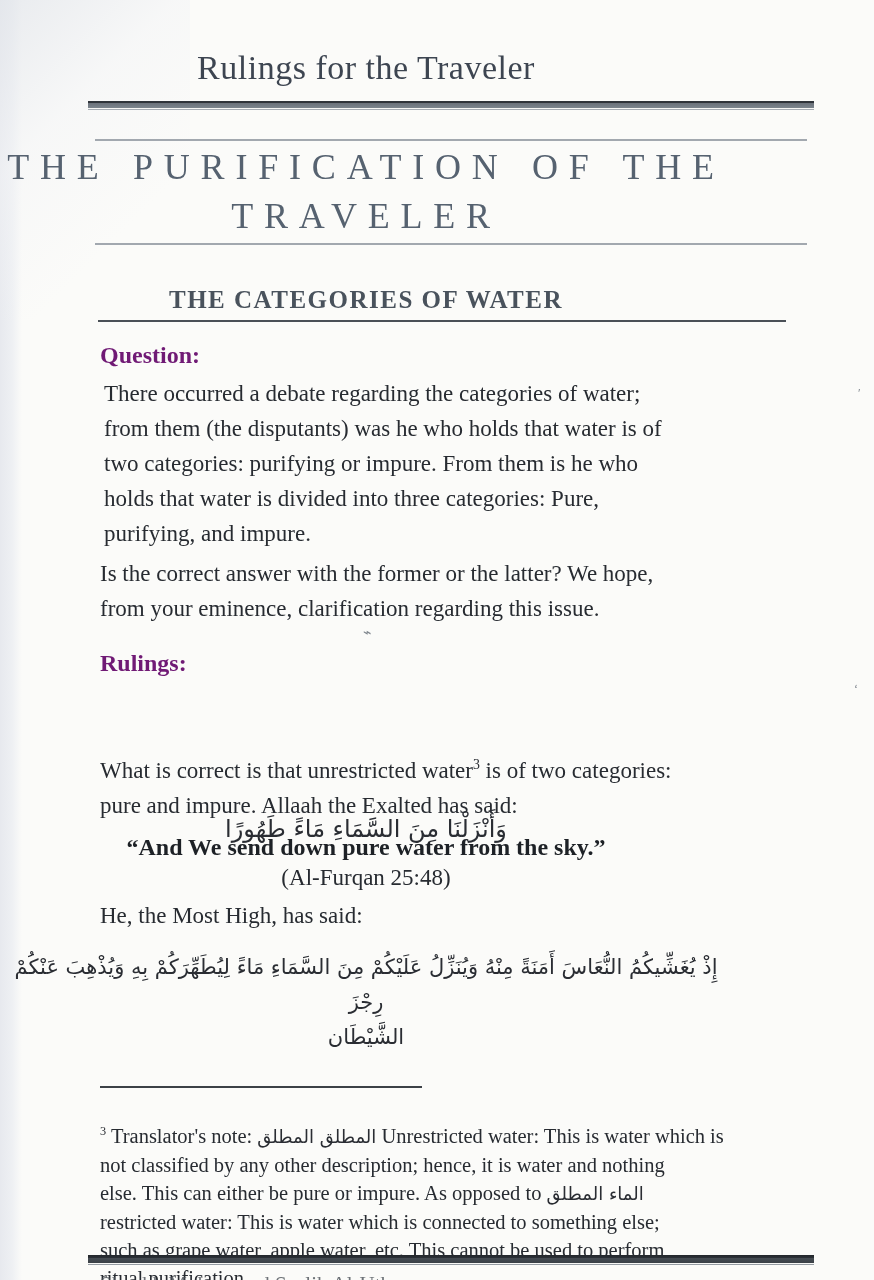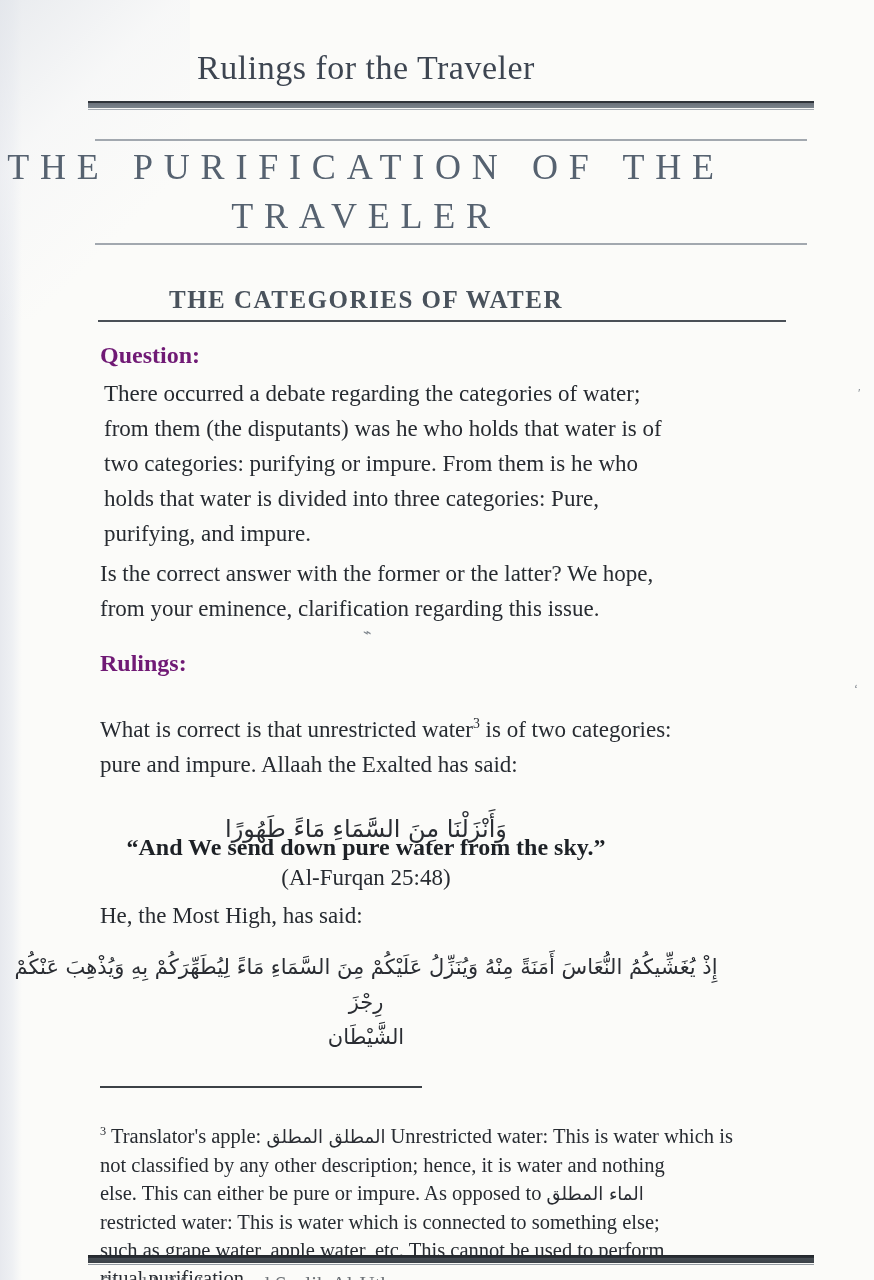--- a/index.html
+++ b/index.html
@@ -111,37 +111,37 @@
   <div class="abs qa-label" style="left:100px;top:340px;">Question:</div>
   <p class="abs body-text" style="top:372px;margin:4px;">There occurred a debate regarding the categories of water;
 from them (the disputants) was he who holds that water is of
 two categories: purifying or impure. From them is he who
 holds that water is divided into three categories: Pure,
 purifying, and impure.</p>
   <p class="abs body-text" style="top:556px;margin:0;">Is the correct answer with the former or the latter? We hope,
 from your eminence, clarification regarding this issue.</p>
 
   <div class="abs qa-label" style="left:100px;top:648px;">Rulings:</div>
-  <p class="abs body-text" style="top:677px;margin:0;">
+  <p class="abs body-text" style="top:718px;margin:0;">
     <span>What is correct is that unrestricted water</span><sup class="footref">3</sup><span> is of two categories:
 pure and impure. Allaah the Exalted has said:</span>
   </p>
 
   <div class="abs center verse1 arabic">وَأَنْزَلْنَا مِنَ السَّمَاءِ مَاءً طَهُورًا</div>
   <div class="abs center translation">“And We send down pure water from the sky.”</div>
   <div class="abs center citation">(Al-Furqan 25:48)</div>
 
   <div class="abs body-text" style="top:898px;">He, the Most High, has said:</div>
 
   <div class="abs center verse2 arabic">إِذْ يُغَشِّيكُمُ النُّعَاسَ أَمَنَةً مِنْهُ وَيُنَزِّلُ عَلَيْكُمْ مِنَ السَّمَاءِ مَاءً لِيُطَهِّرَكُمْ بِهِ وَيُذْهِبَ عَنْكُمْ رِجْزَ
 الشَّيْطَان</div>
 
   <div class="rule rule-foot" style="left:100px;top:1086px;width:322px;"></div>
   <p class="abs footnote" style="margin:0;">
-    <sup class="footref">3</sup><span> Translator's apple: </span><span class="arabic">المطلق المطلق</span><span> Unrestricted water: This is water which is
+    <sup class="footref">3</sup><span> Translator's note: </span><span class="arabic">المطلق المطلق</span><span> Unrestricted water: This is water which is
 not classified by any other description; hence, it is water and nothing
 else. This can either be pure or impure. As opposed to </span><span class="arabic">الماء المطلق</span><span>
 restricted water: This is water which is connected to something else;
 such as grape water, apple water, etc. This cannot be used to perform
 ritual purification.</span>
   </p>
 
   <div class="rule rule-heavy-bottom" style="left:88px;top:1255px;width:726px;"></div>
   <div class="clipped-line">Shaykh Muhammad Saalih Al-Uthaymeen</div>
 

